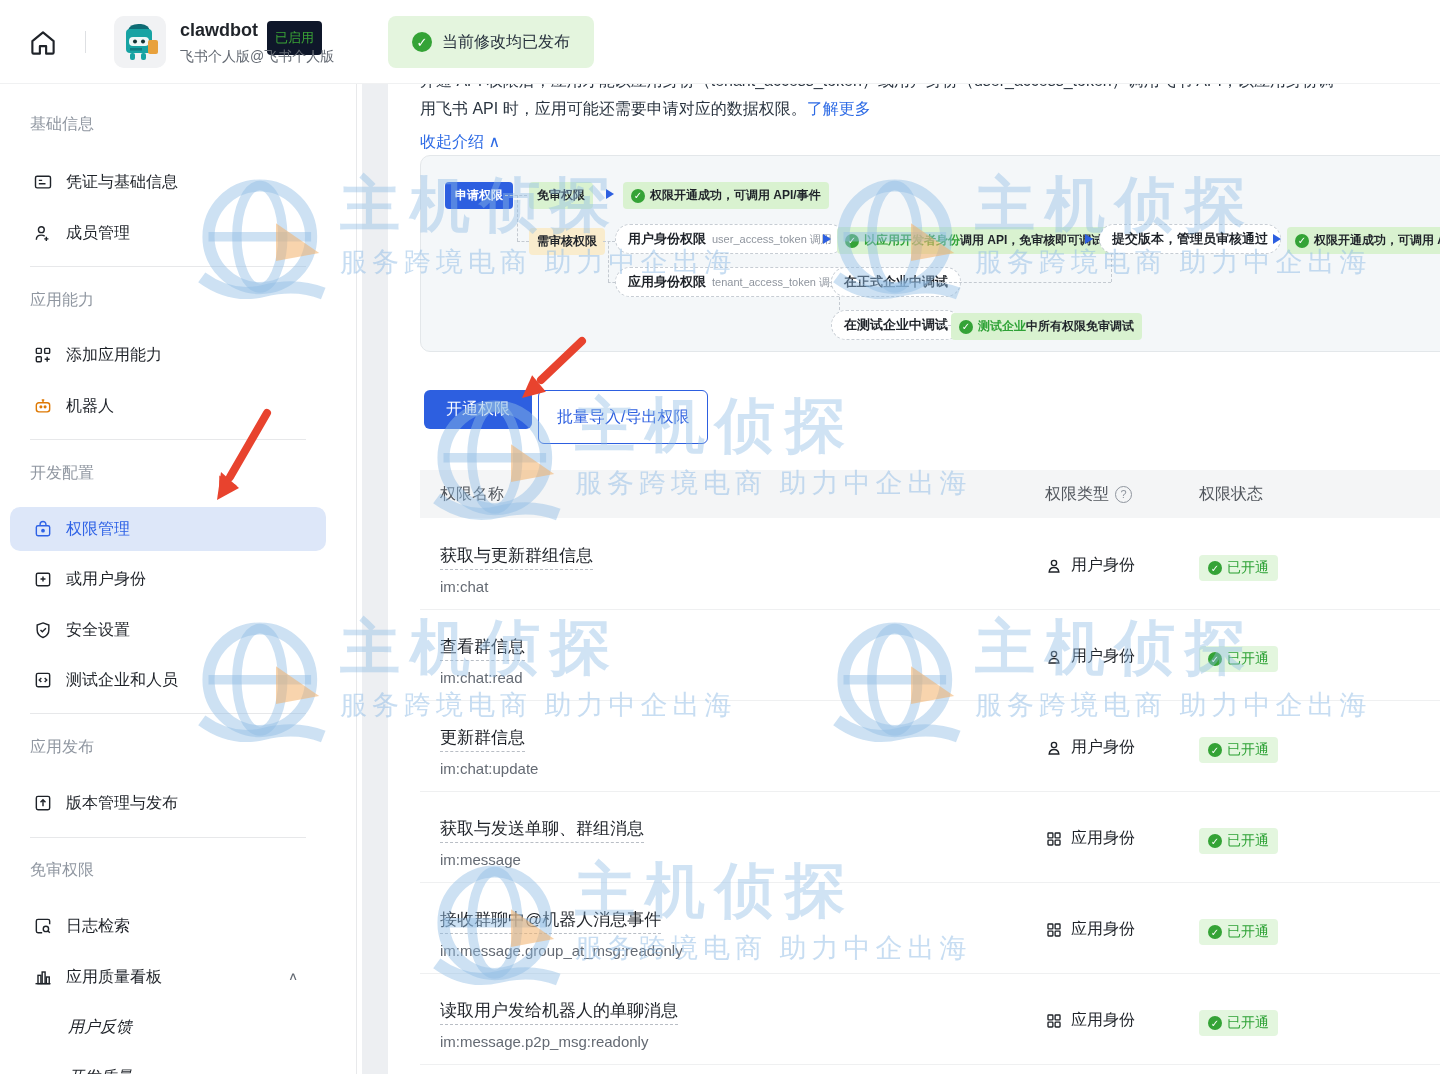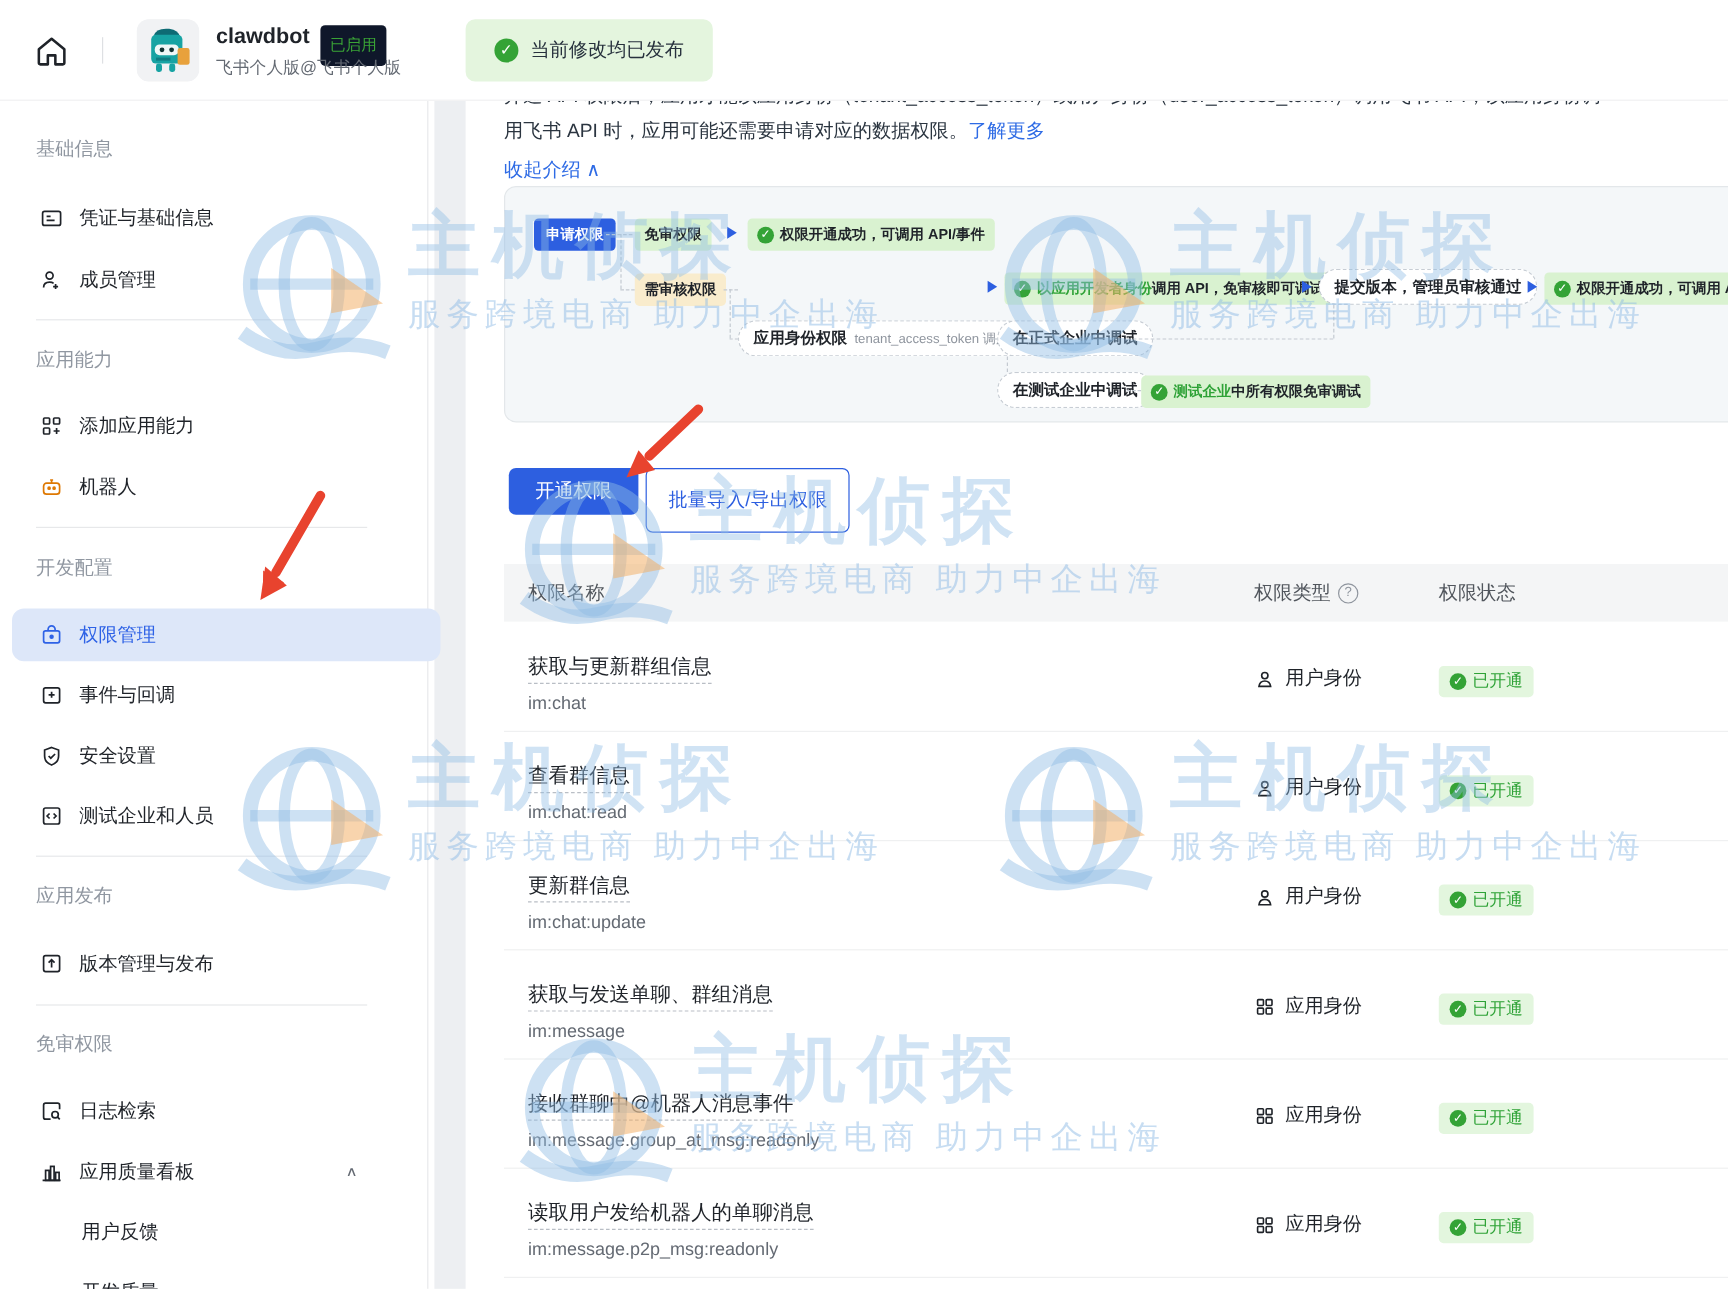--- a/index.html
+++ b/index.html
@@ -21,23 +21,23 @@
     border-radius:8px; display:flex; align-items:center; gap:10px; padding:0 24px;
     font-size:16px; color:#27313d; }
 
   
   #sidebar { position:absolute; left:0; top:84px; width:357px; height:990px; background:#fff;
     border-right:1px solid #e8e9eb; z-index:5; }
   .side-label { position:absolute; left:30px; font-size:16px; color:#9097a1; }
   .side-item { position:absolute; left:0; width:357px; height:44px; display:flex; align-items:center;
     padding-left:33px; gap:13px; font-size:16px; color:#1f2329; cursor:pointer; }
   .side-item svg { flex:0 0 auto; }
-  .side-item.active { left:10px; width:357px; border-radius:10px; background:#dde7f9; color:#2e62e6;
+  .side-item.active { left:10px; width:316px; border-radius:10px; background:#dde7f9; color:#2e62e6;
     padding-left:23px; }
-  .side-sub { padding-left:68px; }
+  .side-sub { padding-left:68px;font-style:italic; }
   .side-div { position:absolute; left:30px; width:276px; height:1px; background:#e7e8ea; }
   .chev-up { position:absolute; left:288px; font-size:14px; color:#646a73; transform:scaleY(.8); cursor:pointer; }
   #scroll-strip { position:absolute; left:362px; top:84px; width:26px; height:990px; background:#edeff2; z-index:4; }
 
   
   #main { position:absolute; left:390px; top:84px; width:1050px; height:990px; z-index:1; }
   .intro-clip { position:absolute; left:30px; top:-14px; width:1020px; white-space:nowrap;
     overflow:hidden; font-size:16px; line-height:22px; color:#2b3540; }
   .intro-line { position:absolute; left:30px; top:15px; font-size:16px; color:#2b3540; }
   .link { color:#2e6be5; cursor:pointer; text-decoration:none; }
@@ -178,21 +178,21 @@
         <path d="M8.5 8V6.5a3.5 3.5 0 0 1 7 0V8"></path>
         <circle cx="12" cy="14" r="1.4" fill="#2e62e6"></circle>
       </svg>
     <span>权限管理</span>
   </div>
   <div class="side-item" style="top:473px">
     <svg width="20" height="20" viewBox="0 0 24 24" fill="none" stroke="#1f2329" stroke-width="1.7">
         <rect x="4" y="5" width="16" height="15" rx="2"></rect>
         <path d="M12 9v6M9 12h6"></path>
       </svg>
-    <span>事件与回调</span>
+    <span>或用户身份</span>
   </div>
   <div class="side-item" style="top:524px">
     <svg width="20" height="20" viewBox="0 0 24 24" fill="none" stroke="#1f2329" stroke-width="1.7">
         <path d="M12 3.5 19 6v6c0 4.5-3 7.5-7 9-4-1.5-7-4.5-7-9V6z"></path>
         <path d="M9 12l2.2 2.2L15.5 10"></path>
       </svg>
     <span>安全设置</span>
   </div>
   <div class="side-item" style="top:574px">
     <svg width="20" height="20" viewBox="0 0 24 24" fill="none" stroke="#1f2329" stroke-width="1.7">
@@ -266,20 +266,24 @@
     <div class="dg badge-green" style="left:202px;top:26px">
       <span class="gcheck">✓</span>
       <span>权限开通成功，可调用 API/事件</span>
     </div>
 
     <div class="conn-v" style="left:96px;top:39px;height:46px"></div>
     <div class="conn-h" style="left:96px;top:85px;width:12px"></div>
 
     <div class="dg badge-orange" style="left:108px;top:72px">需审核权限</div>
     <div class="conn-h" style="left:182px;top:85px;width:12px"></div>
+    <div class="dg dashed-box" style="left:194px;top:68px">
+      <b>用户身份权限</b>
+        <span class="code">user_access_token 调用</span>
+    </div>
     <div class="dg tri" style="left:402px;top:78px"></div>
     <div class="dg badge-green" style="left:416px;top:71px">
       <span class="gcheck">✓</span>
       <span><span class="grn-txt">以应用开发者身份</span><span>调用 API，免审核即可调试</span></span>
     </div>
     <div class="dg tri" style="left:664px;top:78px"></div>
     <div class="dg dashed-box" style="left:678px;top:68px">
       <b style="font-weight:bold">提交版本，管理员审核通过</b>
     </div>
     <div class="dg tri" style="left:852px;top:78px"></div>

